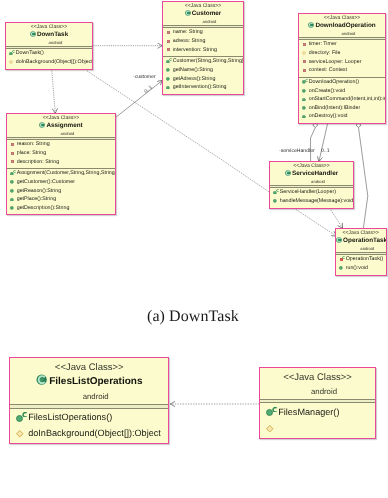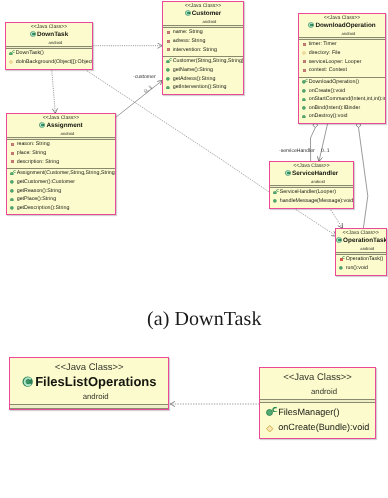--- a/index.html
+++ b/index.html
@@ -28,34 +28,34 @@
   .ico{position:absolute;}
   .ico-priv{left:0.4px;top:2.8px;width:3.1px;height:3.1px;}
   .ico-pkg{left:0px;top:2.4px;width:4px;height:4px;}
   .ico-pub{left:0px;top:2.4px;width:3.7px;height:3.7px;}
   .ico-privsq{left:0.2px;top:2.5px;width:3.5px;height:3.5px;}
   .ctor-c{position:absolute;left:2.9px;top:0.9px;width:3px;height:3px;}
   .clsicon{display:inline-block;width:6px;height:6px;vertical-align:-0.7px;margin-right:1.1px;}
 
   .cls.big .hdr{padding-top:5.3px;padding-bottom:1.5px;}
   .cls.big .stereo{font-size:9.5px;line-height:10.6px;}
-  .cls.big .cname{font-size:13px;line-height:15.3px;}
+  .cls.big .cname{font-size:10px;line-height:15.3px;}
   .cls.big .pkg{font-size:7.8px;line-height:10.1px;padding-top:3.2px;}
   .cls.big .clsicon{width:11.3px;height:11.3px;vertical-align:-1.3px;margin-right:2px;}
   .cls.big .band{height:2.8px;}
   .cls.big .compart{padding:1.4px 0 1.6px 0;}
   .cls.big .row{height:15.6px;line-height:15.6px;font-size:9.12px;}
   .cls.big .row .ic{left:6.4px;width:15px;height:15.1px;}
   .cls.big .row .tx{margin-left:18.2px;}
   .cls.big .ico-pkg{left:0px;top:4.5px;width:7.5px;height:7.5px;}
   .cls.big .ico-pub{left:0px;top:4.5px;width:7px;height:7px;}
   .cls.big .ctor-c{left:5.5px;top:1.7px;width:5.6px;height:5.6px;}
 
   .edgelbl{position:absolute;font-size:5.1px;line-height:5.6px;color:#2c2c2c;white-space:nowrap;}
-  .caption{position:absolute;font-family:"Liberation Serif",serif;font-size:20px;color:#1a1a1a;letter-spacing:0.08px;}
+  .caption{position:absolute;font-family:"Liberation Serif",serif;font-size:16px;color:#1a1a1a;letter-spacing:0.08px;}
 </style>
 </head>
 <body>
 
 <div class="fig">
   <svg class="edges" viewBox="0 0 388 498">
     <defs>
       <marker id="oarrow" viewBox="0 0 10 10" markerWidth="5.6" markerHeight="5.6" refX="9.3" refY="5" orient="auto" markerUnits="userSpaceOnUse">
         <path d="M0.7,0.3 L9.3,5 L0.7,9.7" fill="none" stroke="#4a4a4a" stroke-width="1.15"></path>
       </marker>
@@ -344,41 +344,56 @@
     <div class="hdr">
       <div class="stereo">&lt;&lt;Java Class&gt;&gt;</div>
       <div class="cname"><svg class="clsicon" viewBox="0 0 12 12">
             <circle cx="6" cy="6" r="5.5" fill="#2e8156"></circle>
             <path d="M9.3 3.45A3.75 3.75 0 1 0 9.3 8.55" fill="none" stroke="#b2e6cb" stroke-width="2.1"></path>
             <circle cx="6" cy="6" r="1.75" fill="#3f9a6a"></circle>
           </svg><span>FilesListOperations</span></div>
       <div class="pkg">android</div>
     </div>
     <div class="band"></div>
-  </div>
-  <div class="cls big" style="left:259.4px;top:367px;width:117px;">
-    <div class="hdr">
-      <div class="stereo">&lt;&lt;Java Class&gt;&gt;</div>
-      <div class="pkg">android</div>
-    </div>
-    <div class="band"></div>
-    <div class="compart">
-      <div class="row"><span class="ic">
-            <svg class="ico ico-pub" viewBox="0 0 10 10">
-              <circle cx="5" cy="5" r="4.3" fill="#4fab72" stroke="#2c7a4c" stroke-width="1.1"></circle>
-            </svg>
-            <svg class="ctor-c" viewBox="0 0 10 10">
-              <path d="M8.4 1.8A4 4 0 1 0 8.4 8.2" fill="none" stroke="#2e8a53" stroke-width="2.6"></path>
-            </svg>
-          </span><span class="tx">FilesManager()</span></div>
+    <div class="compart">
+      <div class="row"><span class="ic">
+            <svg class="ico ico-pub" viewBox="0 0 10 10">
+              <circle cx="5" cy="5" r="4.3" fill="#4fab72" stroke="#2c7a4c" stroke-width="1.1"></circle>
+            </svg>
+            <svg class="ctor-c" viewBox="0 0 10 10">
+              <path d="M8.4 1.8A4 4 0 1 0 8.4 8.2" fill="none" stroke="#2e8a53" stroke-width="2.6"></path>
+            </svg>
+          </span><span class="tx">FilesListOperations()</span></div>
       <div class="row"><span class="ic">
             <svg class="ico ico-pkg" viewBox="0 0 10 10">
               <path d="M5 0.7 L9.3 5 L5 9.3 L0.7 5 Z" fill="#f9e7b0" stroke="#cfa23d" stroke-width="1.15"></path>
             </svg>
-          </span><span class="tx">onCreate(Bundle):void</span></div>
+          </span><span class="tx">doInBackground(Object[]):Object</span></div>
+    </div>
+  </div>
+  <div class="cls big" style="left:259.4px;top:367px;width:117px;">
+    <div class="hdr">
+      <div class="stereo">&lt;&lt;Java Class&gt;&gt;</div>
+      <div class="pkg">android</div>
+    </div>
+    <div class="band"></div>
+    <div class="compart">
+      <div class="row"><span class="ic">
+            <svg class="ico ico-pub" viewBox="0 0 10 10">
+              <circle cx="5" cy="5" r="4.3" fill="#4fab72" stroke="#2c7a4c" stroke-width="1.1"></circle>
+            </svg>
+            <svg class="ctor-c" viewBox="0 0 10 10">
+              <path d="M8.4 1.8A4 4 0 1 0 8.4 8.2" fill="none" stroke="#2e8a53" stroke-width="2.6"></path>
+            </svg>
+          </span><span class="tx">FilesManager()</span></div>
+      <div class="row"><span class="ic">
+            <svg class="ico ico-pkg" viewBox="0 0 10 10">
+              <path d="M5 0.7 L9.3 5 L5 9.3 L0.7 5 Z" fill="#f9e7b0" stroke="#cfa23d" stroke-width="1.15"></path>
+            </svg>
+          </span></div>
     </div>
   </div>
   <div class="edgelbl" style="left:133.2px;top:75.2px;">-customer</div>
   <div class="edgelbl" style="left:144.3px;top:91.4px;transform:rotate(-38.5deg);transform-origin:0 0;">0..1</div>
   <div class="edgelbl" style="left:278.8px;top:149.3px;">-serviceHandler</div>
   <div class="edgelbl" style="left:320.8px;top:149.3px;">0..1</div>
   <div class="caption" style="left:146.5px;top:308.3px;">(a) DownTask</div>
 </div>
 
 </body></html>

